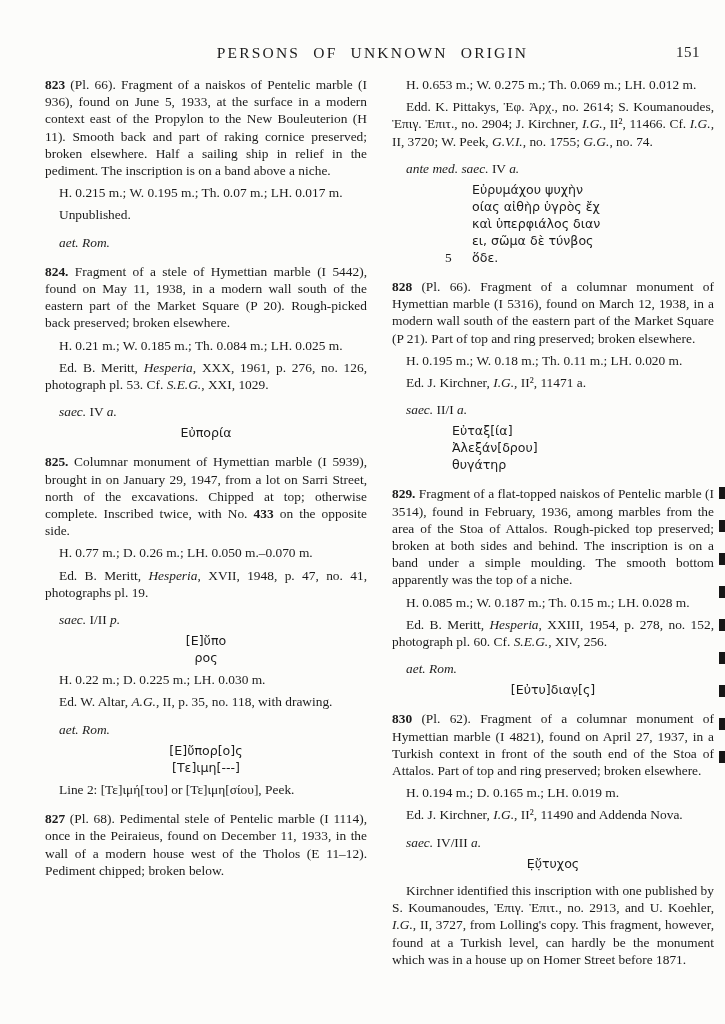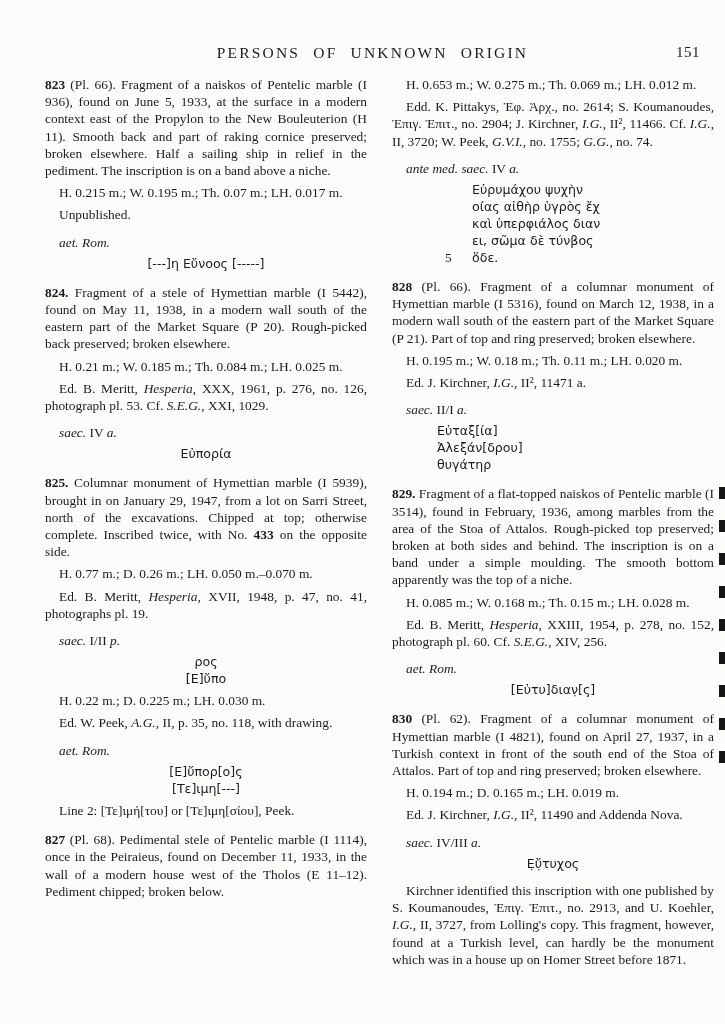--- a/index.html
+++ b/index.html
@@ -56,21 +56,21 @@
   .b { font-weight: bold; }
   .i { font-style: italic; }
   .greek {
     font-family: "DejaVu Sans", sans-serif;
     font-size: 12.6px;
     line-height: 17px;
     margin: 2px 0 3px;
     text-align: left;
   }
   .greek-center { text-align: center; }
-  .greek-indent { margin-left: 45px; }
+  .greek-indent { margin-left: 60px; }
   .verse { margin-left: 80px; position: relative; }
   .verse-line { position: relative; }
   .vnum {
     position: absolute;
     left: -27px;
     font-family: "Liberation Serif", serif;
     font-size: 13.4px;
   }
   .edge-marks {
     position: absolute;
@@ -90,40 +90,37 @@
   <div class="header">
     <span class="running-title">PERSONS OF UNKNOWN ORIGIN</span>
     <span class="page-number">151</span>
   </div>
   <div class="columns">
     <div class="col">
         <p class="para entry"><span class="b">823</span><span> (Pl. 66). Fragment of a naiskos of Pentelic marble (I 936), found on June 5, 1933, at the surface in a modern context east of the Propylon to the New Bouleuterion (H 11). Smooth back and part of raking cornice preserved; broken elsewhere. Half a sailing ship in relief in the pediment. The inscription is on a band above a niche.</span></p>
         <p class="para meta"><span>H. 0.215 m.; W. 0.195 m.; Th. 0.07 m.; LH. 0.017 m.</span></p>
         <p class="para meta"><span>Unpublished.</span></p>
         <p class="para date"><span class="i">aet. Rom.</span></p>
-        <div class="greek greek-center">
-          <div class="greek-line">[---]η Εὔνοος [-----]</div>
-        </div>
         <p class="para entry"><span class="b">824.</span><span> Fragment of a stele of Hymettian marble (I 5442), found on May 11, 1938, in a modern wall south of the eastern part of the Market Square (P 20). Rough-picked back preserved; broken elsewhere.</span></p>
         <p class="para meta"><span>H. 0.21 m.; W. 0.185 m.; Th. 0.084 m.; LH. 0.025 m.</span></p>
         <p class="para meta"><span>Ed. B. Meritt, </span><span class="i">Hesperia</span><span>, XXX, 1961, p. 276, no. 126, photograph pl. 53. Cf. </span><span class="i">S.E.G.</span><span>, XXI, 1029.</span></p>
         <p class="para date"><span class="i">saec.</span><span> IV </span><span class="i">a.</span></p>
         <div class="greek greek-center">
           <div class="greek-line">Εὐπορία</div>
         </div>
         <p class="para entry"><span class="b">825.</span><span> Columnar monument of Hymettian marble (I 5939), brought in on January 29, 1947, from a lot on Sarri Street, north of the excavations. Chipped at top; otherwise complete. Inscribed twice, with No. </span><span class="b">433</span><span> on the opposite side.</span></p>
         <p class="para meta"><span>H. 0.77 m.; D. 0.26 m.; LH. 0.050 m.–0.070 m.</span></p>
         <p class="para meta"><span>Ed. B. Meritt, </span><span class="i">Hesperia</span><span>, XVII, 1948, p. 47, no. 41, photographs pl. 19.</span></p>
         <p class="para date"><span class="i">saec.</span><span> I/II </span><span class="i">p.</span></p>
         <div class="greek greek-center">
+          <div class="greek-line">[Ε]ὔπο</div>
           <div class="greek-line">ρος</div>
-          <div class="greek-line">[Ε]ὔπο</div>
         </div>
         <p class="para meta"><span>H. 0.22 m.; D. 0.225 m.; LH. 0.030 m.</span></p>
-        <p class="para meta"><span>Ed. W. Peek, </span><span class="i">A.G.</span><span>, II, p. 35, no. 118, with drawing.</span></p>
+        <p class="para meta"><span>Ed. W. Altar, </span><span class="i">A.G.</span><span>, II, p. 35, no. 118, with drawing.</span></p>
         <p class="para date"><span class="i">aet. Rom.</span></p>
         <div class="greek greek-center">
           <div class="greek-line">[Ε]ὔπορ[ο]ς</div>
           <div class="greek-line">[Τε]ιμη[---]</div>
         </div>
         <p class="para meta"><span>Line 2: [Τε]ιμή[του] or [Τε]ιμη[σίου], Peek.</span></p>
         <p class="para entry"><span class="b">827</span><span> (Pl. 68). Pedimental stele of Pentelic marble (I 1114), once in the Peiraieus, found on December 11, 1933, in the wall of a modern house west of the Tholos (E 11–12). Pediment chipped; broken below.</span></p>
       </div>
     <div class="col">
         <p class="para meta"><span>H. 0.653 m.; W. 0.275 m.; Th. 0.069 m.; LH. 0.012 m.</span></p>
@@ -139,21 +136,21 @@
         <p class="para entry"><span class="b">828</span><span> (Pl. 66). Fragment of a columnar monument of Hymettian marble (I 5316), found on March 12, 1938, in a modern wall south of the eastern part of the Market Square (P 21). Part of top and ring preserved; broken elsewhere.</span></p>
         <p class="para meta"><span>H. 0.195 m.; W. 0.18 m.; Th. 0.11 m.; LH. 0.020 m.</span></p>
         <p class="para meta"><span>Ed. J. Kirchner, </span><span class="i">I.G.</span><span>, II², 11471 a.</span></p>
         <p class="para date"><span class="i">saec.</span><span> II/I </span><span class="i">a.</span></p>
         <div class="greek greek-indent">
           <div class="greek-line">Εὐταξ[ία]</div>
           <div class="greek-line">Ἀλεξάν[δρου]</div>
           <div class="greek-line">θυγάτηρ</div>
         </div>
         <p class="para entry"><span class="b">829.</span><span> Fragment of a flat-topped naiskos of Pentelic marble (I 3514), found in February, 1936, among marbles from the area of the Stoa of Attalos. Rough-picked top preserved; broken at both sides and behind. The inscription is on a band under a simple moulding. The smooth bottom apparently was the top of a niche.</span></p>
-        <p class="para meta"><span>H. 0.085 m.; W. 0.168 m.; Th. 0.15 m.; LH. 0.028 m.</span></p>
+        <p class="para meta"><span>H. 0.085 m.; W. 0.187 m.; Th. 0.15 m.; LH. 0.028 m.</span></p>
         <p class="para meta"><span>Ed. B. Meritt, </span><span class="i">Hesperia</span><span>, XXIII, 1954, p. 278, no. 152, photograph pl. 60. Cf. </span><span class="i">S.E.G.</span><span>, XIV, 256.</span></p>
         <p class="para date"><span class="i">aet. Rom.</span></p>
         <div class="greek greek-center">
           <div class="greek-line">[Εὐτυ]διαν̣[ς]</div>
         </div>
         <p class="para entry"><span class="b">830</span><span> (Pl. 62). Fragment of a columnar monument of Hymettian marble (I 4821), found on April 27, 1937, in a Turkish context in front of the south end of the Stoa of Attalos. Part of top and ring preserved; broken elsewhere.</span></p>
         <p class="para meta"><span>H. 0.194 m.; D. 0.165 m.; LH. 0.019 m.</span></p>
         <p class="para meta"><span>Ed. J. Kirchner, </span><span class="i">I.G.</span><span>, II², 11490 and Addenda Nova.</span></p>
         <p class="para date"><span class="i">saec.</span><span> IV/III </span><span class="i">a.</span></p>
         <div class="greek greek-center">

